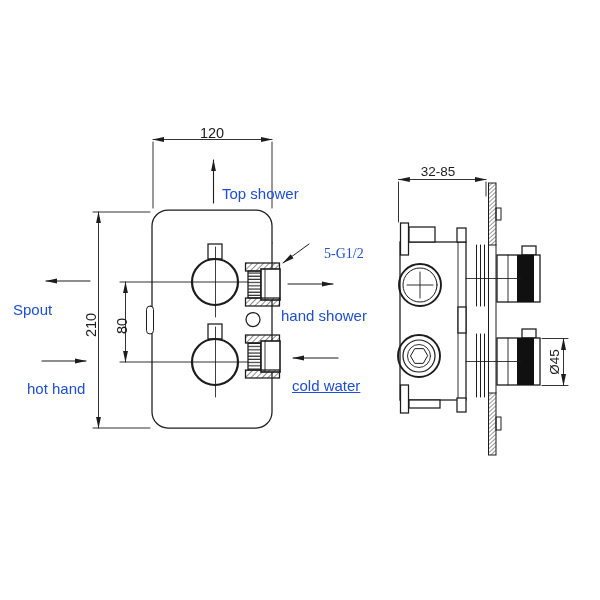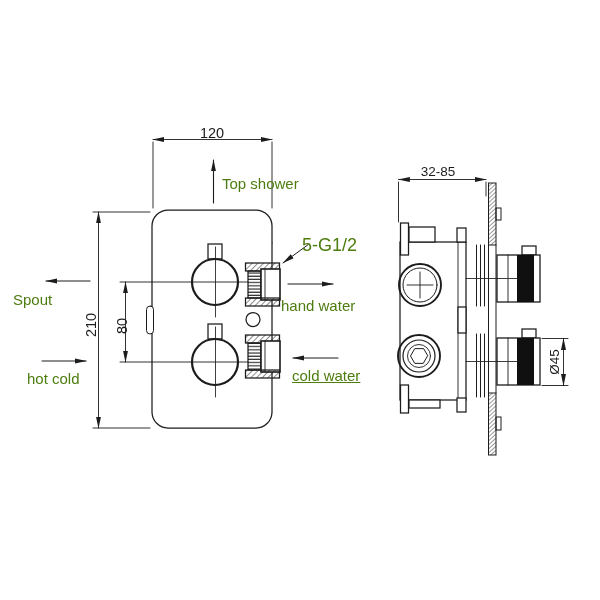--- a/index.html
+++ b/index.html
@@ -1,21 +1,21 @@
 <!DOCTYPE html>
 <html><head>
 <meta charset="utf-8">
 <style>
   html,body{margin:0;padding:0;background:#fff;}
   .canvas{
     position:relative;width:600px;height:600px;background:#ffffff;
     font-family:"Liberation Sans",sans-serif;color:#1c1c1c;overflow:hidden;text-align:right;
   }
   .canvas svg{position:absolute;left:0;top:0;}
-  .lbl{position:absolute;font-size:15px;line-height:1.1;white-space:nowrap;color:#4d7c0f;}
+  .lbl{position:absolute;font-size:15px;line-height:1.1;white-space:nowrap;color:#1d4ed8;margin-top:10px;}
   .lblc{position:absolute;font-size:14.5px;line-height:1.1;white-space:nowrap;color:#1c1c1c;
         transform:translate(-50%,-50%);}
   .rot{transform:translate(-50%,-50%) rotate(-90deg);}
   .sm{font-size:13.5px;}
 </style>
 </head>
 <body>
 
 <div class="canvas">
 
@@ -177,20 +177,20 @@
         <line x1="563.5" y1="338.5" x2="563.5" y2="385.5" marker-start="url(#as)" marker-end="url(#ae)"></line>
       </g>
     </g>
   </svg>
 
   <div class="lblc" style="left:212px;top:134px;">120</div>
   <div class="lbl" style="left:222px;top:176px;">Top shower</div>
   <div class="lblc rot" style="left:92px;top:325px;">210</div>
   <div class="lblc rot" style="left:123px;top:326px;">80</div>
   <div class="lbl" style="left:13px;top:292px;">Spout</div>
-  <div class="lbl" style="left:27px;top:371px;">hot cold</div>
-  <div class="lbl" style="left:302px;top:236px;font-size:18px;">5-G1/2</div>
-  <div class="lbl" style="left:281px;top:298px;">hand water</div>
+  <div class="lbl" style="left:27px;top:371px;">hot hand</div>
+  <div class="lbl" style="left:324px;top:236px;font-size:14px;font-family:Liberation Serif, serif;">5-G1/2</div>
+  <div class="lbl" style="left:281px;top:298px;">hand shower</div>
   <div class="lbl" style="left:292px;top:368px;text-decoration:underline;">cold water</div>
   <div class="lblc sm" style="left:438px;top:172px;">32-85</div>
   <div class="lblc rot sm" style="left:555px;top:362px;">Ø45</div>
 
 </div>
 
 </body></html>

